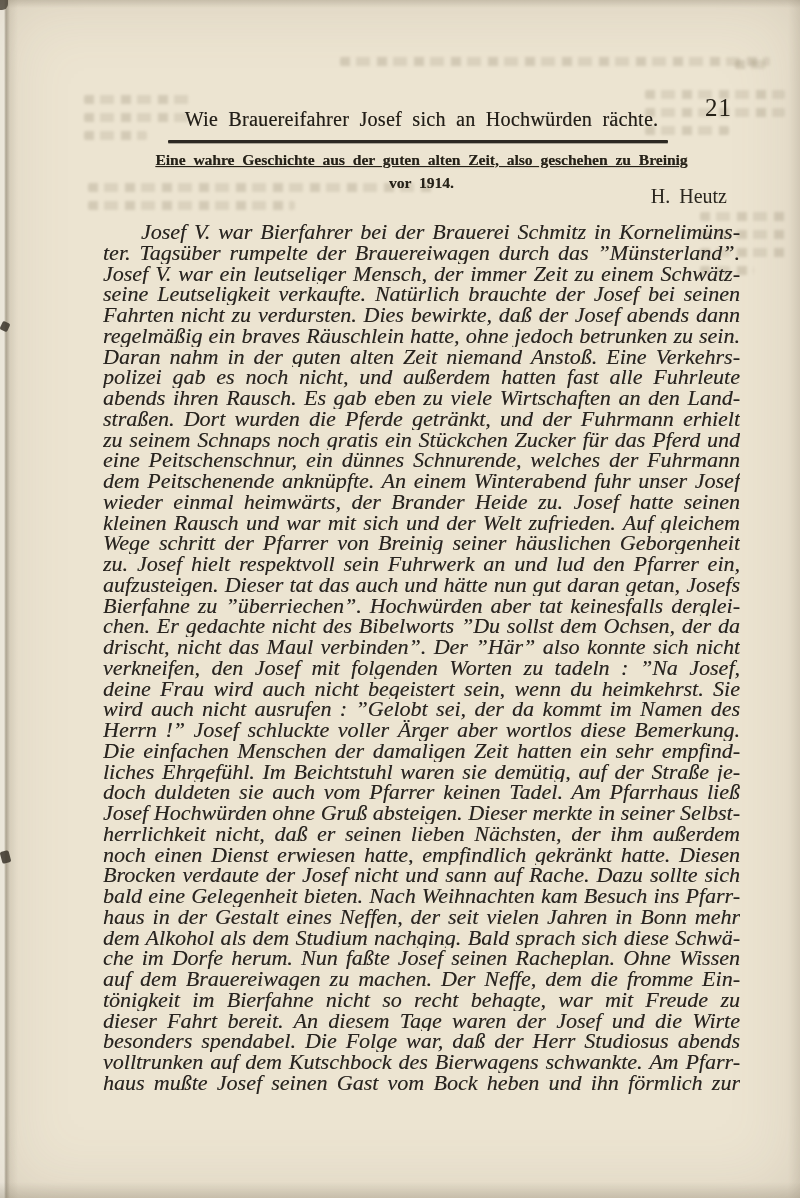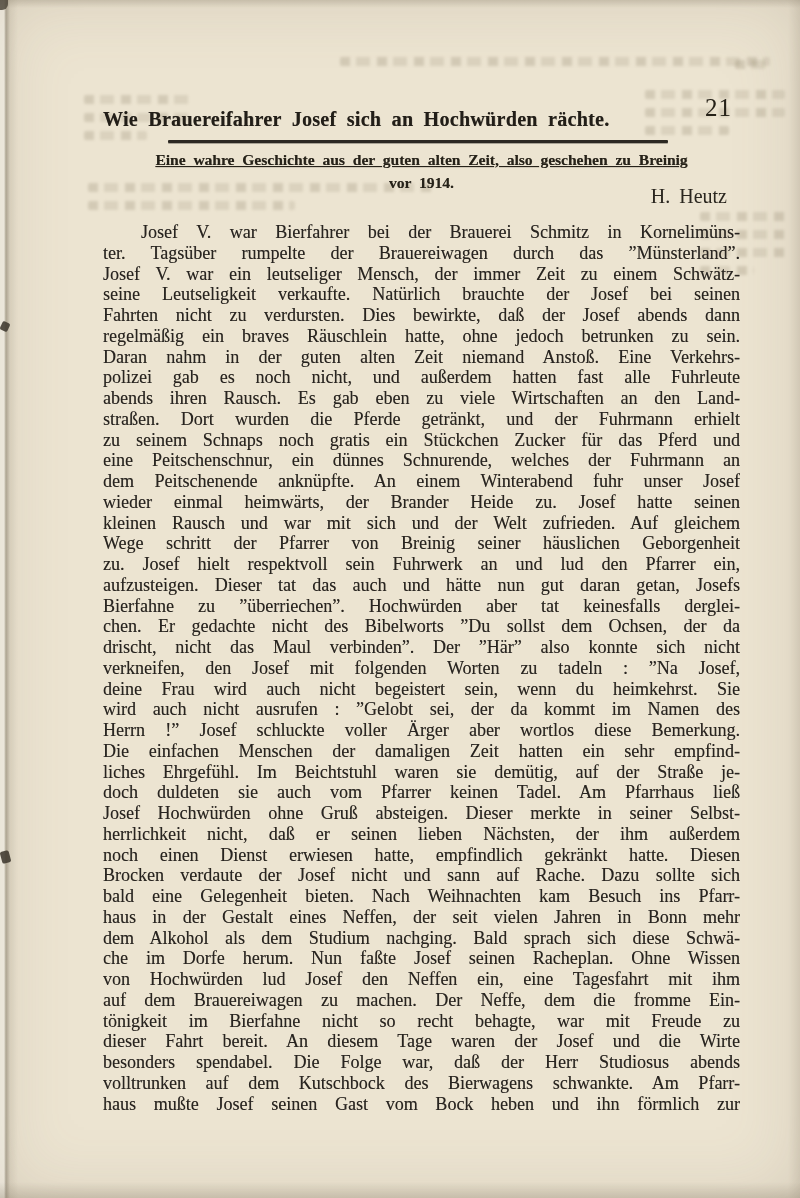--- a/index.html
+++ b/index.html
@@ -21,21 +21,21 @@
   .page::after { 
     content: ""; position: absolute; inset: 0; pointer-events: none;
     box-shadow: inset 0 0 70px rgba(120,108,86,0.18);
   }
   .page-number {
     position: absolute; top: 94px; left: 620px; width: 112px;
     text-align: right; font-size: 25px; letter-spacing: 1px; color: #262219;
   }
   .title {
     position: absolute; top: 108px; left: 103px; width: 637px; margin: 0;
-    text-align: left; font-size: 20px; font-weight: bold;
+    text-align: center; font-size: 20px; font-weight: normal;
     word-spacing: 5px; letter-spacing: 0.3px; color: #221e18;
     text-shadow: 0.3px 0.3px 0.5px rgba(40,35,28,0.55);
   }
   .title-rule {
     position: absolute; top: 140px; left: 168px; width: 500px; height: 3px;
     background: #2c2822; border-radius: 1px;
     box-shadow: 0 1px 0 rgba(44,40,34,0.35);
   }
   .subtitle, .subtitle2 {
     position: absolute; left: 83px; width: 677px; text-align: center;
@@ -43,22 +43,23 @@
     text-shadow: 0.3px 0.3px 0.4px rgba(40,35,28,0.5);
   }
   .subtitle  { top: 151px; text-decoration: underline; }
   .subtitle2 { top: 174px; text-align: center; }
   .author {
     position: absolute; top: 185px; left: 427px; width: 300px;
     text-align: right; font-size: 20px; word-spacing: 4px; color: #2a261f;
   }
   .body-text {
     position: absolute; top: 222px; left: 103px; width: 637px;
-    font-size: 18px; color: #282420;
+    font-size: 22px; color: #282420;
     text-shadow: 0.25px 0.25px 0.45px rgba(45,40,32,0.45);
+    font-style: italic;
   }
   .body-line {
     height: 20.75px; line-height: 20.75px;
     text-align: justify; text-align-last: justify; text-justify: inter-word;
     overflow: hidden;
   }
   .body-line:first-child { text-indent: 38px; }
 
   
   .ghost { position: absolute; opacity: 0.45; filter: blur(1.4px); }
@@ -154,21 +155,20 @@
       <div class="body-line">liches Ehrgefühl. Im Beichtstuhl waren sie demütig, auf der Straße je-</div>
       <div class="body-line">doch duldeten sie auch vom Pfarrer keinen Tadel. Am Pfarrhaus ließ</div>
       <div class="body-line">Josef Hochwürden ohne Gruß absteigen. Dieser merkte in seiner Selbst-</div>
       <div class="body-line">herrlichkeit nicht, daß er seinen lieben Nächsten, der ihm außerdem</div>
       <div class="body-line">noch einen Dienst erwiesen hatte, empfindlich gekränkt hatte. Diesen</div>
       <div class="body-line">Brocken verdaute der Josef nicht und sann auf Rache. Dazu sollte sich</div>
       <div class="body-line">bald eine Gelegenheit bieten. Nach Weihnachten kam Besuch ins Pfarr-</div>
       <div class="body-line">haus in der Gestalt eines Neffen, der seit vielen Jahren in Bonn mehr</div>
       <div class="body-line">dem Alkohol als dem Studium nachging. Bald sprach sich diese Schwä-</div>
       <div class="body-line">che im Dorfe herum. Nun faßte Josef seinen Racheplan. Ohne Wissen</div>
-      <div class="body-line">von Hochwürden lud Josef den Neffen ein, eine Tagesfahrt mit ihm</div>
       <div class="body-line">auf dem Brauereiwagen zu machen. Der Neffe, dem die fromme Ein-</div>
       <div class="body-line">tönigkeit im Bierfahne nicht so recht behagte, war mit Freude zu</div>
       <div class="body-line">dieser Fahrt bereit. An diesem Tage waren der Josef und die Wirte</div>
       <div class="body-line">besonders spendabel. Die Folge war, daß der Herr Studiosus abends</div>
       <div class="body-line">volltrunken auf dem Kutschbock des Bierwagens schwankte. Am Pfarr-</div>
       <div class="body-line">haus mußte Josef seinen Gast vom Bock heben und ihn förmlich zur</div>
     </div>
 
 </div>
 

